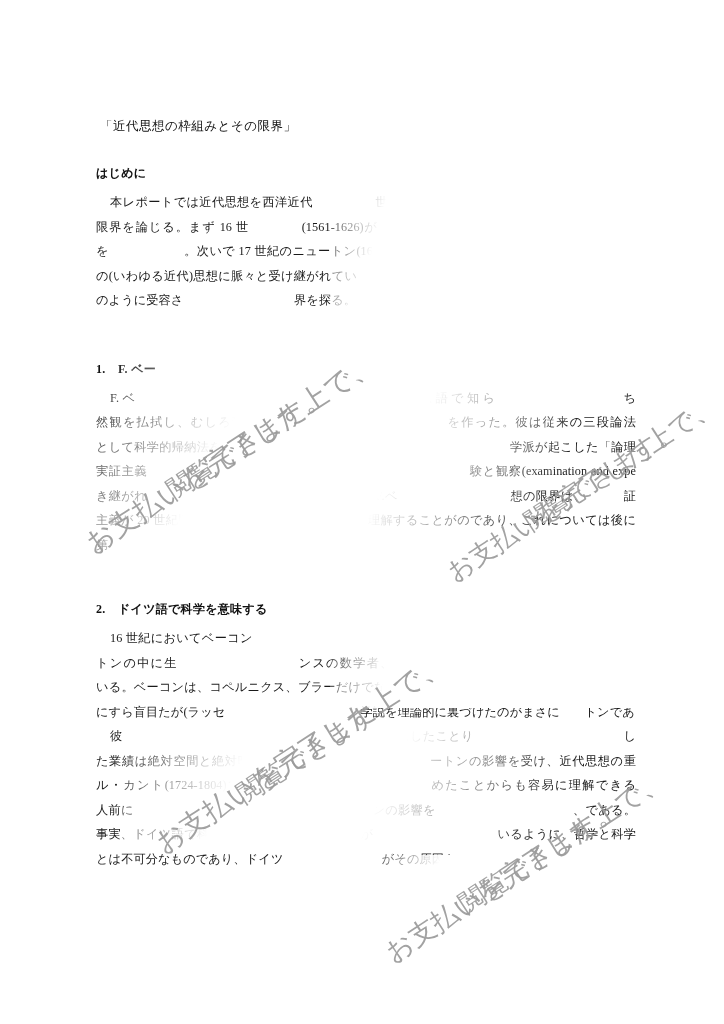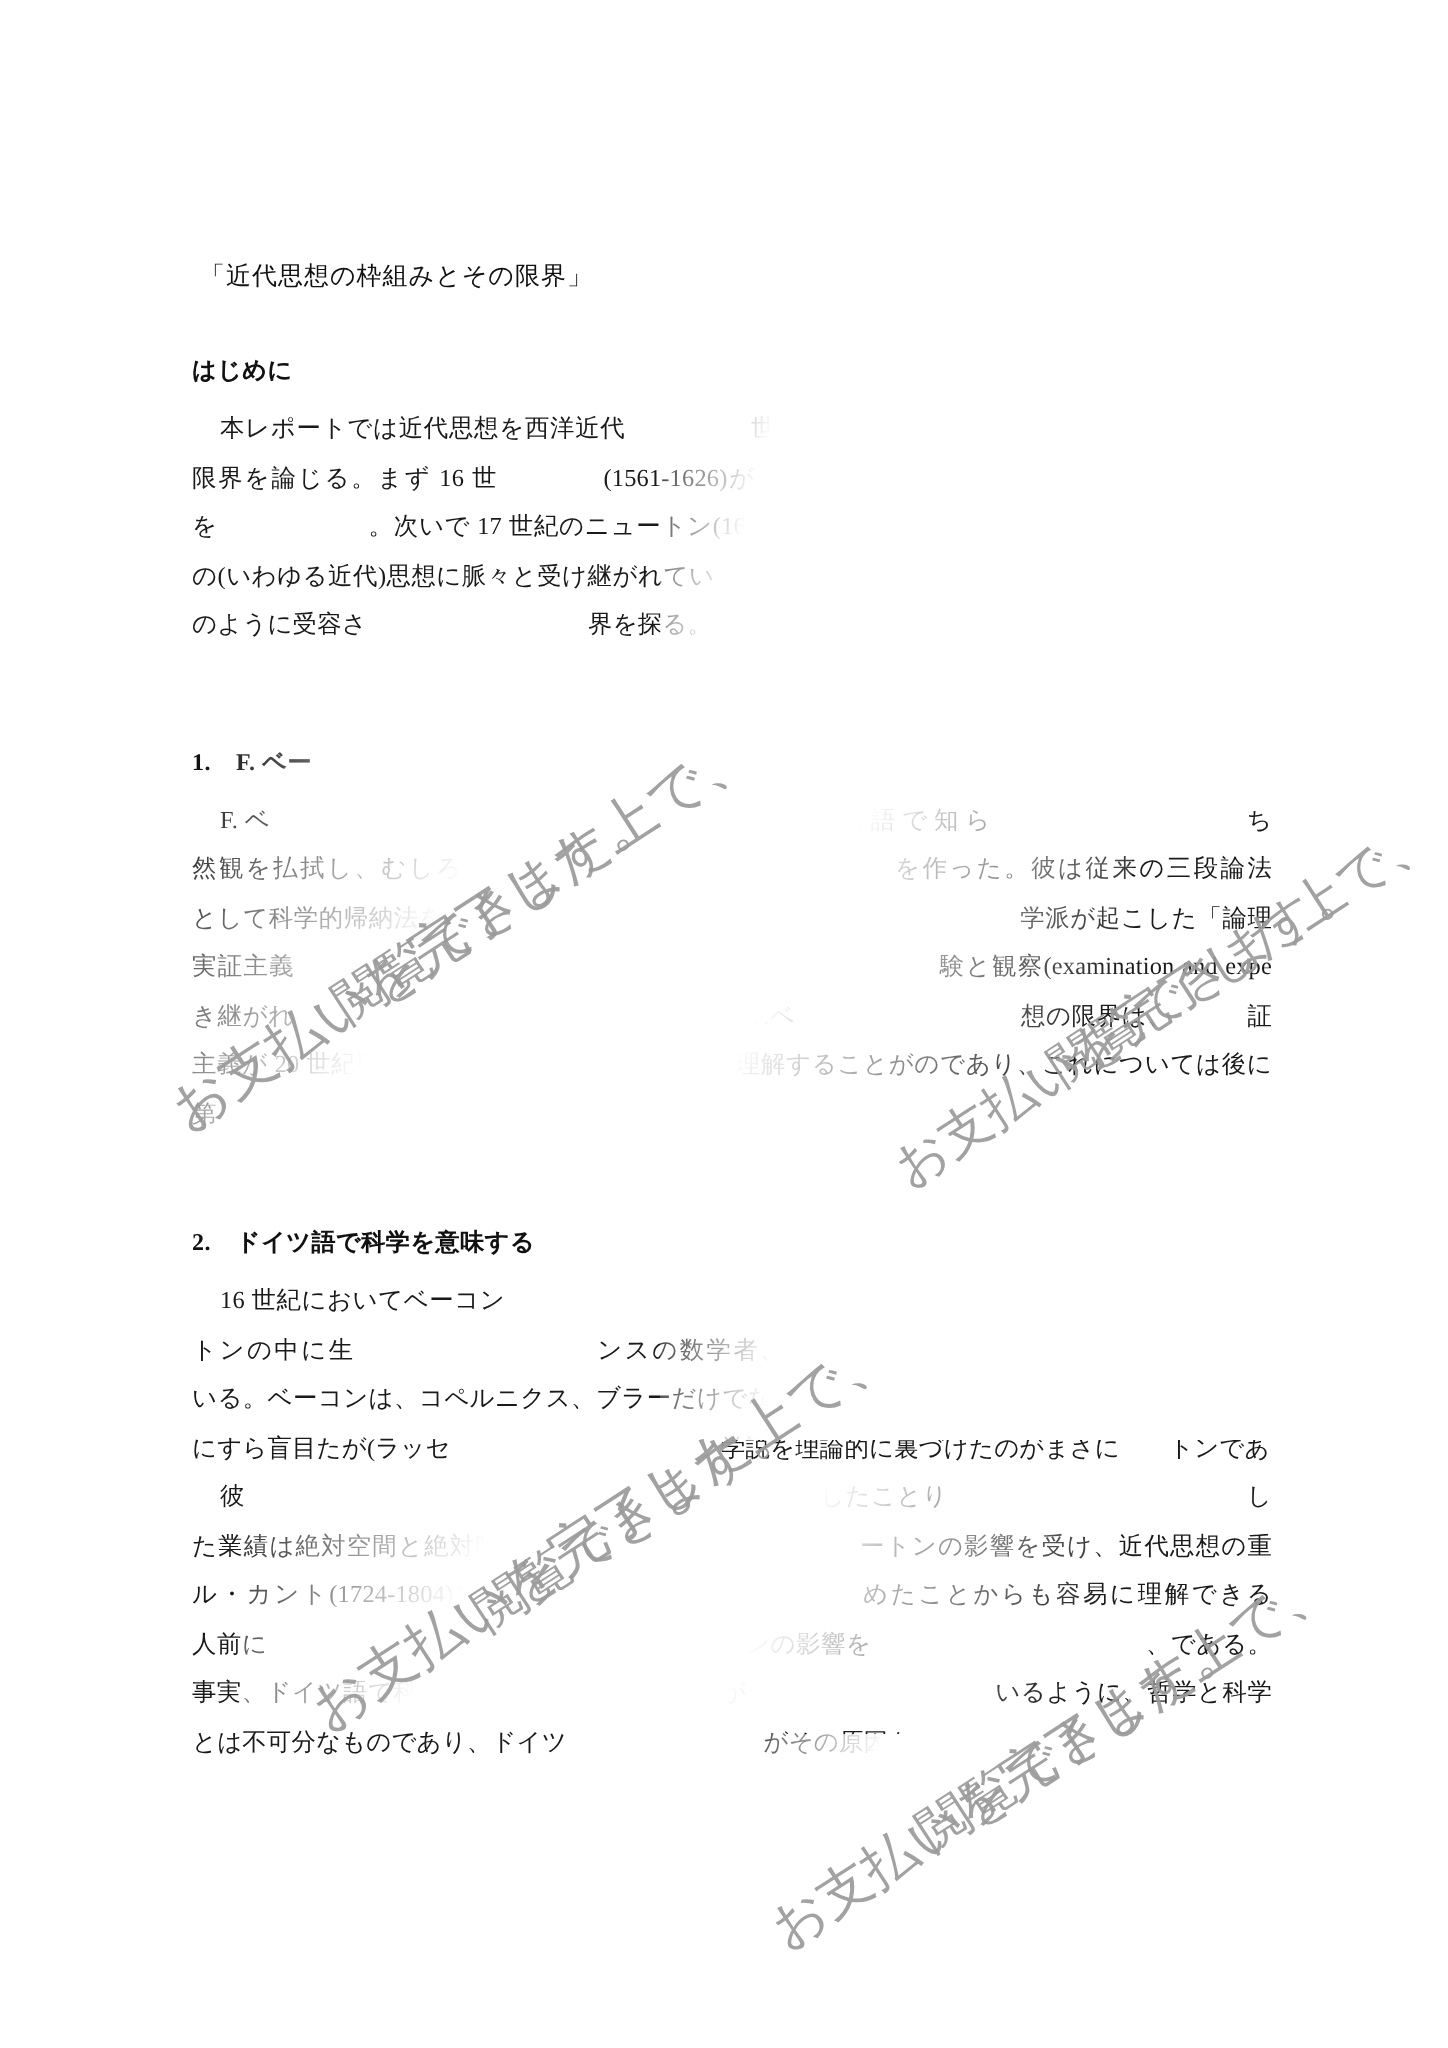--- a/index.html
+++ b/index.html
@@ -10,21 +10,21 @@
   body {
     width: 724px;
     height: 1024px;
     font-family: "Liberation Serif", "DejaVu Serif", serif;
     color: #1a1a1a;
     position: relative;
     overflow: hidden;
   }
   .page {
     position: absolute;
-    left: 0; top: 12px;
+    left: 0; top: 0;
     width: 724px;
     height: 944px;
     background: #ffffff;
   }
   .content {
     position: absolute;
     left: 96px;
     top: 118px;
     width: 540px;
   }

